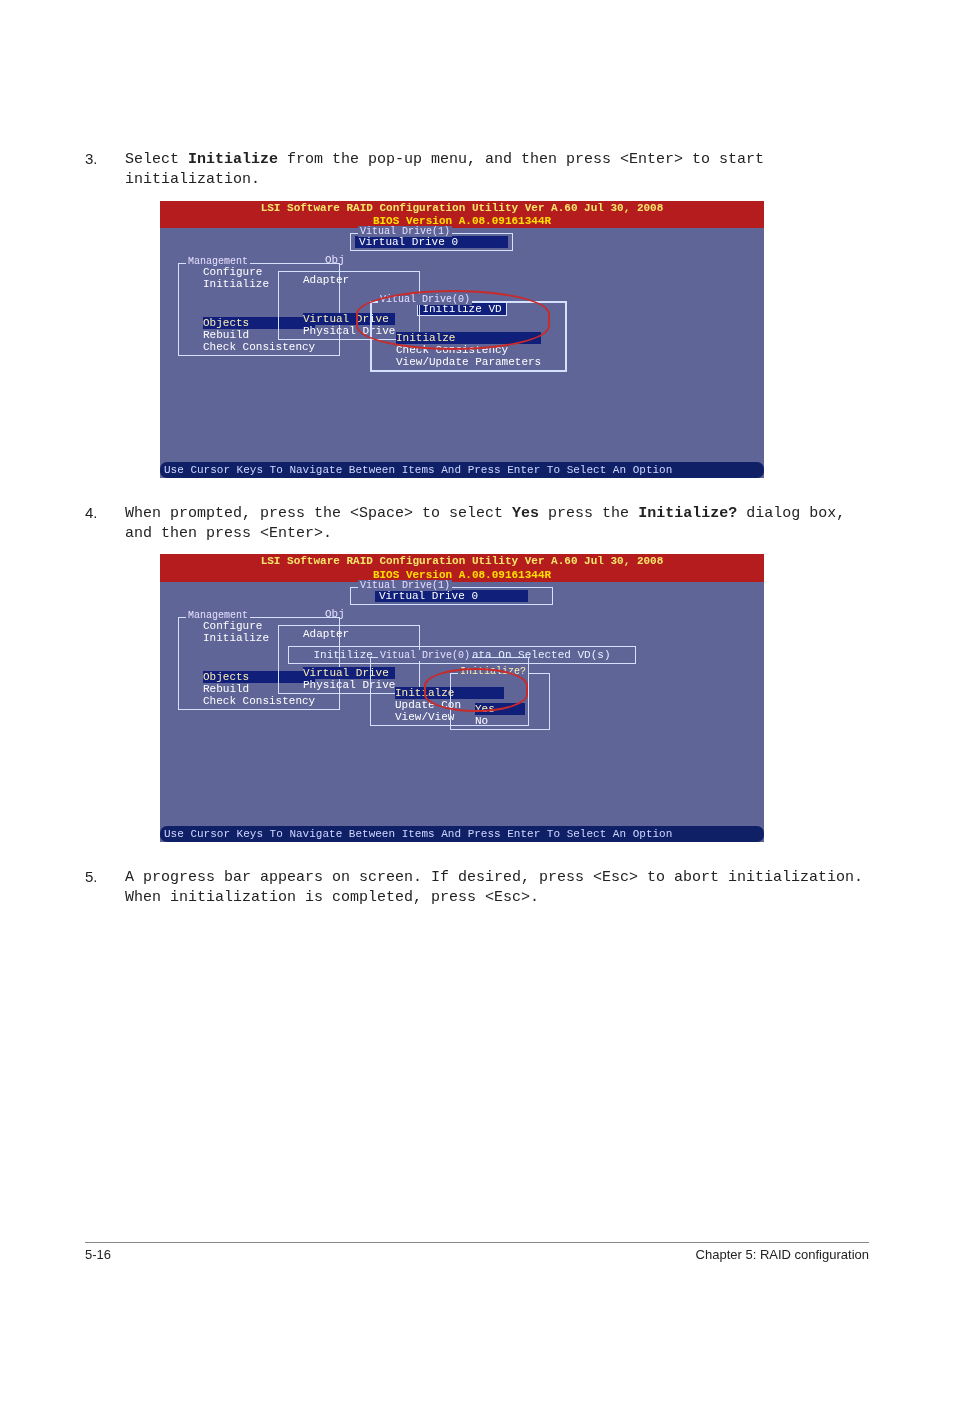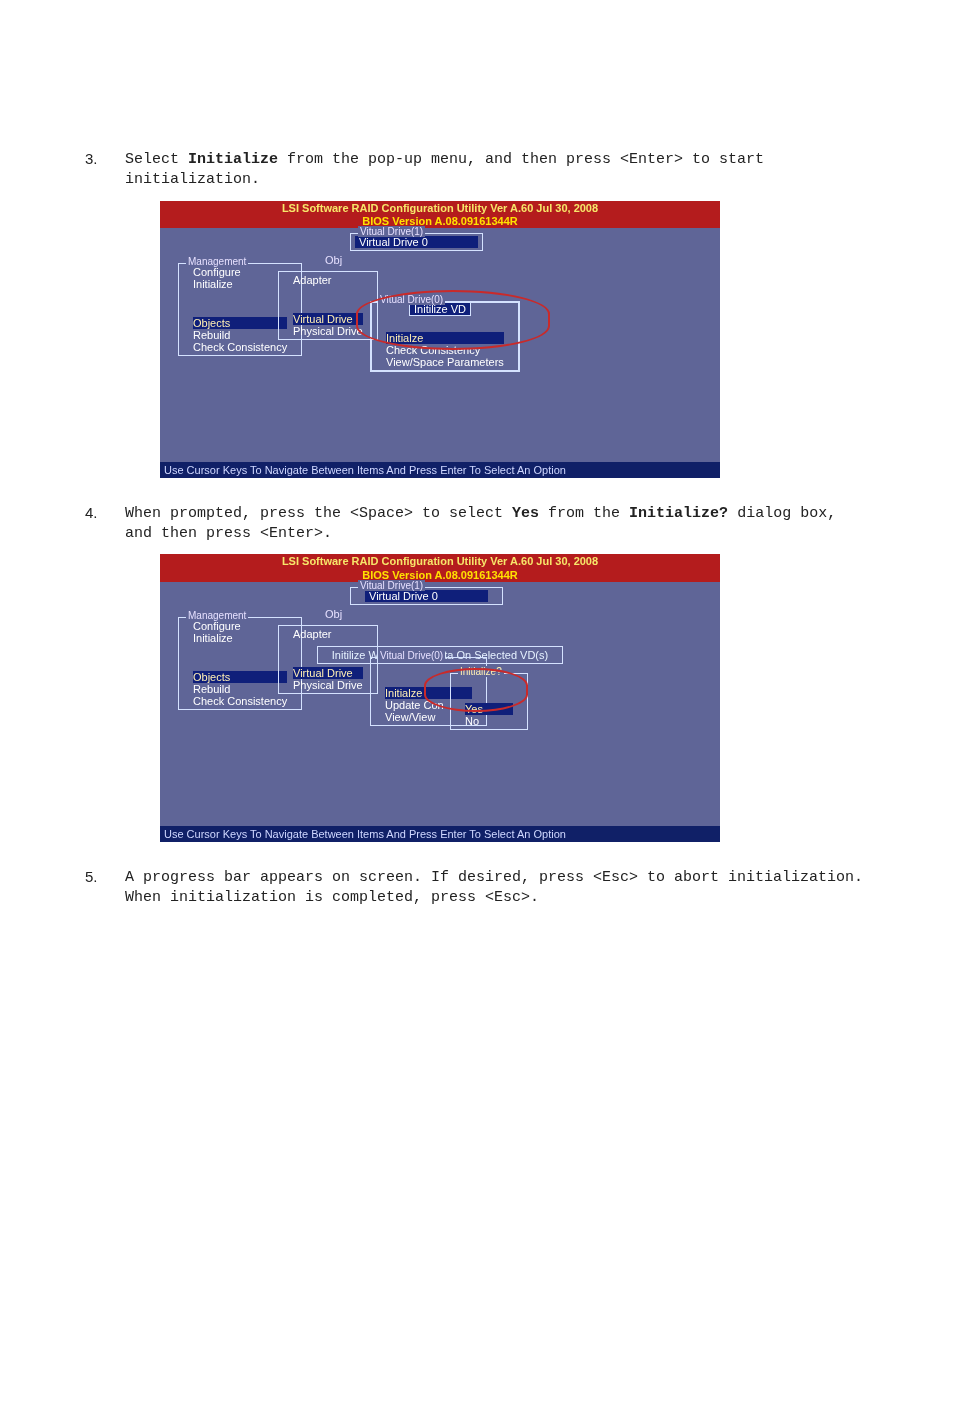--- a/index.html
+++ b/index.html
@@ -26,45 +26,45 @@
     flex: 0 0 40px;
   }
   .step-text {
     flex: 1;
     line-height: 1.35;
     font-family: Liberation Mono, monospace;
   }
   b { font-weight: bold; }
 
   .bios-shot {
-    width: 560px;
+    width: 604px;
     margin-left: 75px;
     margin-bottom: 26px;
-    font-family: Liberation Sans, sans-serif;
+    font-family: Liberation Mono, monospace;
     font-size: 11px;
     color: #fff;
     background: #5f6597;
   }
   .red-bar {
     background: #b41c1d;
     color: #f7e66a;
     text-align: center;
     padding: 1px 0 0 0;
     line-height: 1.2;
     font-weight: bold;
   }
   .red-bar .line2 { color: #ffe100; }
   .blue-area {
     min-height: 180px;
     position: relative;
     padding: 4px 6px 10px 6px;
   }
   .box {
     border: 1px solid #d5e2ff;
-    padding: 2px 14px;
+    padding: 2px 24px;
     display: inline-block;
     white-space: nowrap;
   }
   .box-label {
     background: #5f6597;
     color: #e6e0ff;
     position: absolute;
     top: -7px;
     left: 8px;
     padding: 0 2px;
@@ -84,20 +84,21 @@
   .sel-row { color: #ffefb3; background: #0f1f7a; margin-top: 27px; }
   .col1 { position: absolute; left: 18px; top: 32px; }
   .col2 { position: absolute; left: 118px; top: 40px; }
   .col3 { position: absolute; left: 210px; top: 54px; }
   .initvd { text-align: center; margin-top: 70px; }
   .help-bar {
     background: #102067;
     color: #cfd7ff;
     padding: 2px 4px;
     font-size: 11px;
+    border-radius: 7px;
   }
   .red-circ {
     position: absolute;
     border: 2px solid #c92a2a;
     border-radius: 50% / 40%;
     pointer-events: none;
   }
 
   
   .col3b { position: absolute; left: 210px; top: 54px; }
@@ -169,37 +170,37 @@
           </div>
         </div>
       </div>
 
       <div class="col3" style="top:70px;">
         <div class="menuset">
           <div class="box" style="border-width:2px;">
             <span class="box-label">Vitual Drive(0)</span>
             <div class="sel-row" style="padding-right:80px;">Initialze</div>
             <div>Check Consistency</div>
-            <div>View/Space Parameters</div>
+            <div>View/Update Parameters</div>
           </div>
         </div>
         <div class="red-circ" style="left:-14px; top:-8px; width:190px; height:56px;"></div>
       </div>
 
       <div class="initvd">
         <span class="box hl">Initilize VD</span>
       </div>
     </div>
     <div class="help-bar">Use Cursor Keys To Navigate Between Items And Press Enter To Select An Option</div>
   </div>
 
   <div class="step">
     <div class="step-num">4.</div>
     <div class="step-text">
-      <span>When prompted, press the &lt;Space&gt; to select </span><b>Yes</b><span> from the </span><b>Initialize?</b><span> dialog box, and then press &lt;Enter&gt;.</span>
+      <span>When prompted, press the &lt;Space&gt; to select </span><b>Yes</b><span> press the </span><b>Initialize?</b><span> dialog box, and then press &lt;Enter&gt;.</span>
     </div>
   </div>
 
   <div class="bios-shot">
     <div class="red-bar">
       <div>LSI Software RAID Configuration Utility Ver A.60 Jul 30, 2008</div>
       <div class="line2">BIOS Version   A.08.09161344R</div>
     </div>
     <div class="blue-area" style="height:230px;">
       <div style="position:absolute; left:190px; top:2px;">
@@ -264,13 +265,17 @@
     <div class="help-bar">Use Cursor Keys To Navigate Between Items And Press Enter To Select An Option</div>
   </div>
 
   <div class="step">
     <div class="step-num">5.</div>
     <div class="step-text">
       <span>A progress bar appears on screen. If desired, press &lt;Esc&gt; to abort initialization. When initialization is completed, press &lt;Esc&gt;.</span>
     </div>
   </div>
 
+  <div class="footer">
+    <span>5-16</span>
+    <span>Chapter 5: RAID configuration</span>
+  </div>
 </div>
 
 </body></html>

